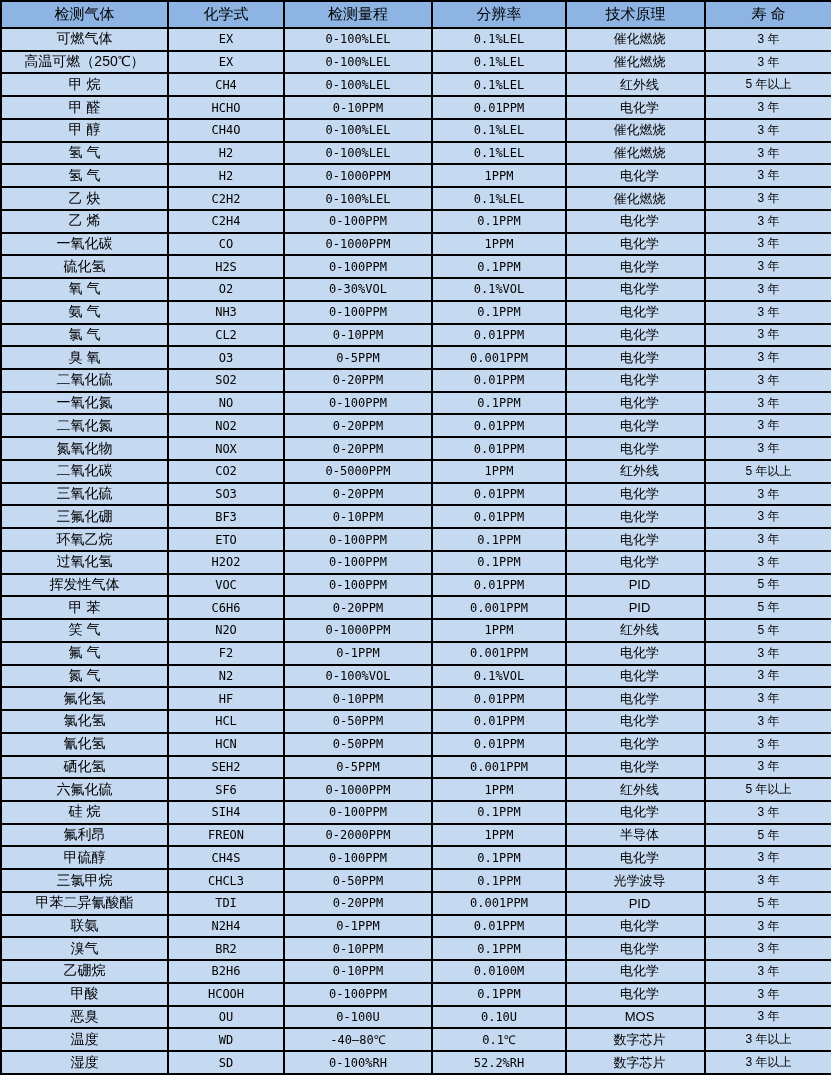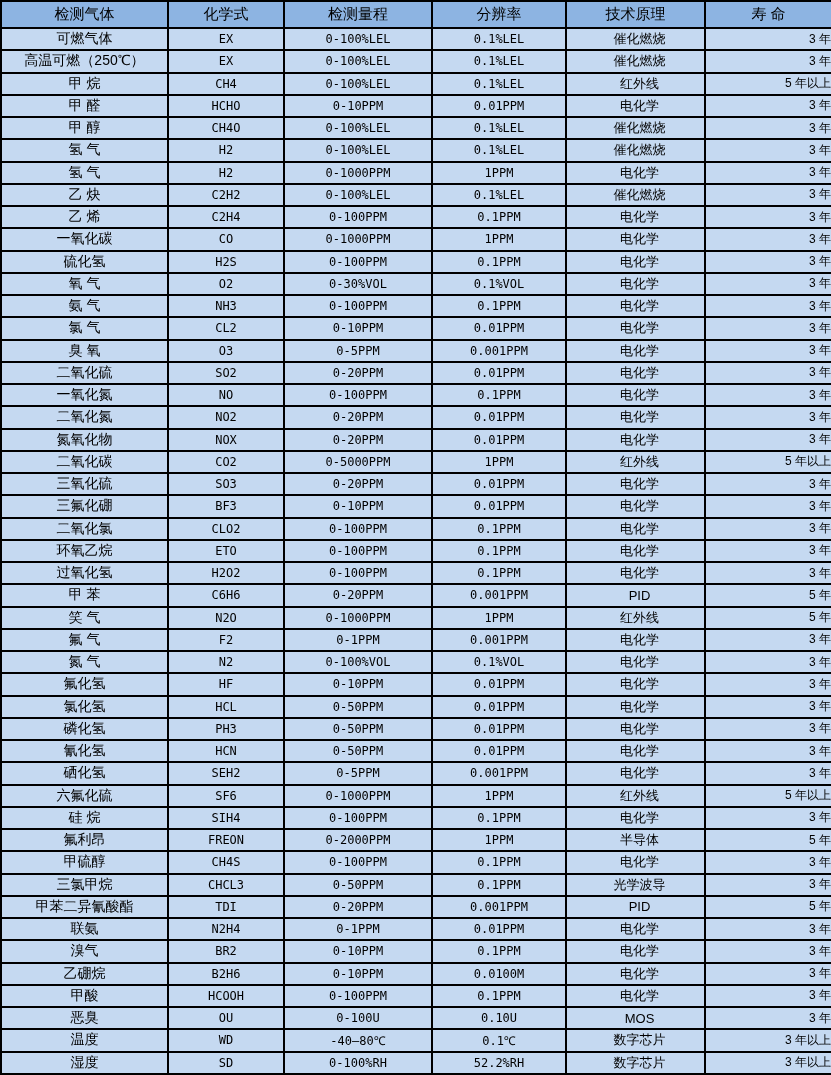--- a/index.html
+++ b/index.html
@@ -43,21 +43,20 @@
   .spec-table tbody td.col-3 {
     font-family: "DejaVu Sans Mono", "Liberation Mono", monospace;
     font-size: 12px;
   }
   .spec-table tbody td.col-4 {
     font-size: 13px;
     padding-left: 8px;
   }
   .spec-table tbody td.col-5 {
     font-size: 12px;
-    text-align: right;
   }
   col.c0 { width: 167px; }
   col.c1 { width: 116px; }
   col.c2 { width: 148px; }
   col.c3 { width: 134px; }
   col.c4 { width: 139px; }
   col.c5 { width: 127px; }
 </style>
 </head>
 <body>
@@ -252,42 +251,42 @@
       </tr>
       <tr>
         <td class="col-0">三氟化硼</td>
         <td class="col-1">BF3</td>
         <td class="col-2">0-10PPM</td>
         <td class="col-3">0.01PPM</td>
         <td class="col-4">电化学</td>
         <td class="col-5">3 年</td>
       </tr>
       <tr>
-        <td class="col-0">二氧化氯</td>
-        <td class="col-1">CLO2</td>
-        <td class="col-2">0-100PPM</td>
-        <td class="col-3">0.1PPM</td>
-        <td class="col-4">电化学</td>
-        <td class="col-5">3 年</td>
-      </tr>
-      <tr>
         <td class="col-0">环氧乙烷</td>
         <td class="col-1">ETO</td>
         <td class="col-2">0-100PPM</td>
         <td class="col-3">0.1PPM</td>
         <td class="col-4">电化学</td>
         <td class="col-5">3 年</td>
       </tr>
       <tr>
         <td class="col-0">过氧化氢</td>
         <td class="col-1">H2O2</td>
         <td class="col-2">0-100PPM</td>
         <td class="col-3">0.1PPM</td>
         <td class="col-4">电化学</td>
         <td class="col-5">3 年</td>
+      </tr>
+      <tr>
+        <td class="col-0">挥发性气体</td>
+        <td class="col-1">VOC</td>
+        <td class="col-2">0-100PPM</td>
+        <td class="col-3">0.01PPM</td>
+        <td class="col-4">PID</td>
+        <td class="col-5">5 年</td>
       </tr>
       <tr>
         <td class="col-0">甲 苯</td>
         <td class="col-1">C6H6</td>
         <td class="col-2">0-20PPM</td>
         <td class="col-3">0.001PPM</td>
         <td class="col-4">PID</td>
         <td class="col-5">5 年</td>
       </tr>
       <tr>
@@ -318,28 +317,20 @@
         <td class="col-0">氟化氢</td>
         <td class="col-1">HF</td>
         <td class="col-2">0-10PPM</td>
         <td class="col-3">0.01PPM</td>
         <td class="col-4">电化学</td>
         <td class="col-5">3 年</td>
       </tr>
       <tr>
         <td class="col-0">氯化氢</td>
         <td class="col-1">HCL</td>
-        <td class="col-2">0-50PPM</td>
-        <td class="col-3">0.01PPM</td>
-        <td class="col-4">电化学</td>
-        <td class="col-5">3 年</td>
-      </tr>
-      <tr>
-        <td class="col-0">磷化氢</td>
-        <td class="col-1">PH3</td>
         <td class="col-2">0-50PPM</td>
         <td class="col-3">0.01PPM</td>
         <td class="col-4">电化学</td>
         <td class="col-5">3 年</td>
       </tr>
       <tr>
         <td class="col-0">氰化氢</td>
         <td class="col-1">HCN</td>
         <td class="col-2">0-50PPM</td>
         <td class="col-3">0.01PPM</td>

